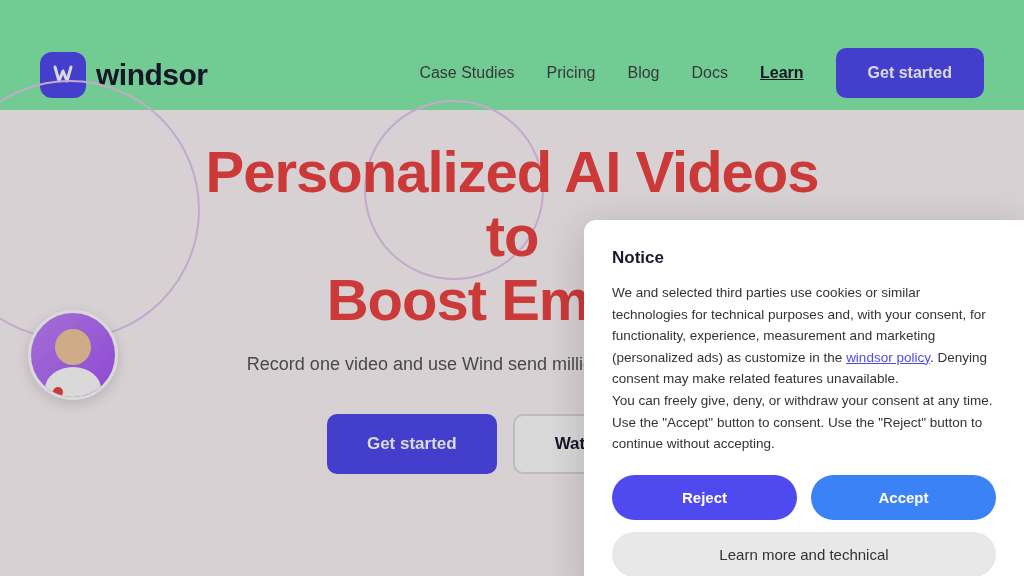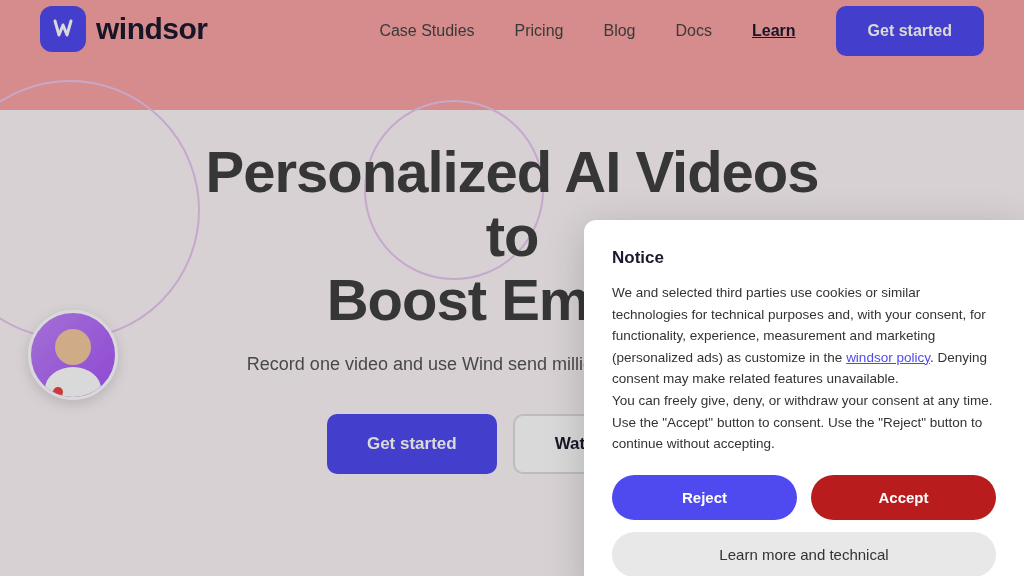--- a/index.html
+++ b/index.html
@@ -8,25 +8,25 @@
       background: #fdf6f9;
       width: 1024px;
       height: 576px;
       overflow: hidden;
       position: relative;
     }
 
     
     nav {
       display: flex;
-      align-items: flex-start;
+      align-items: flex-end;
       justify-content: space-between;
-      padding: 6px 40px;
+      padding: 12px 40px;
       height: 110px;
-      background: #fca5a5;
+      background: #86efac;
     }
     .logo {
       display: flex;
       align-items: center;
       gap: 10px;
       text-decoration: none;
     }
     .logo-icon {
       width: 46px;
       height: 46px;
@@ -41,21 +41,21 @@
     }
     .logo-text {
       font-size: 30px;
       font-weight: 700;
       color: #1a1a2e;
       letter-spacing: -0.5px;
     }
     .nav-links {
       display: flex;
       align-items: center;
-      gap: 40px;
+      gap: 32px;
     }
     .nav-link {
       font-size: 16px;
       color: #444;
       text-decoration: none;
       font-weight: 400;
     }
     .nav-link.login {
       font-weight: 700;
       color: #1a1a2e;
@@ -74,21 +74,21 @@
 
     
     .hero {
       padding: 30px 40px 0;
       text-align: center;
       position: relative;
     }
     .hero-title {
       font-size: 58px;
       font-weight: 900;
-      color: #404040;
+      color: #ef4444;
       line-height: 1.1;
       letter-spacing: -1px;
       max-width: 680px;
       margin: 0 auto 20px;
     }
     .hero-sub {
       font-size: 18px;
       color: #555;
       max-width: 540px;
       margin: 0 auto 36px;
@@ -195,21 +195,21 @@
       color: white;
       border: none;
       border-radius: 40px;
       padding: 14px 10px;
       font-size: 15px;
       font-weight: 600;
       cursor: pointer;
     }
     .btn-accept {
       flex: 1;
-      background: #b91c1c;
+      background: #3b82f6;
       color: white;
       border: none;
       border-radius: 40px;
       padding: 14px 10px;
       font-size: 15px;
       font-weight: 600;
       cursor: pointer;
     }
     .btn-learn-more {
       width: 100%;

